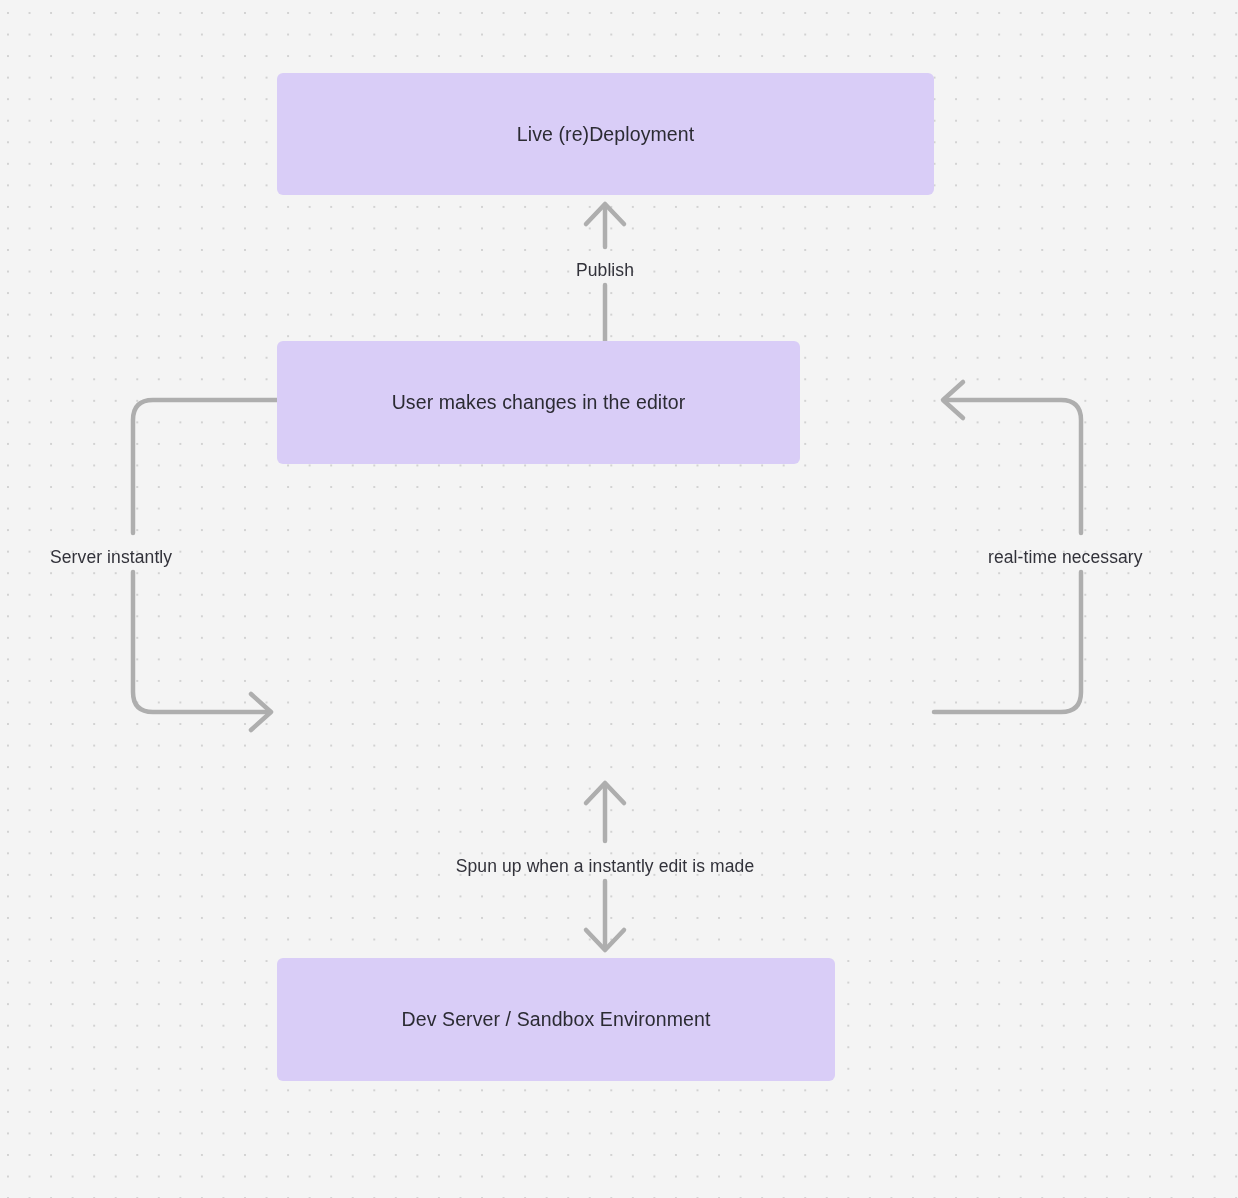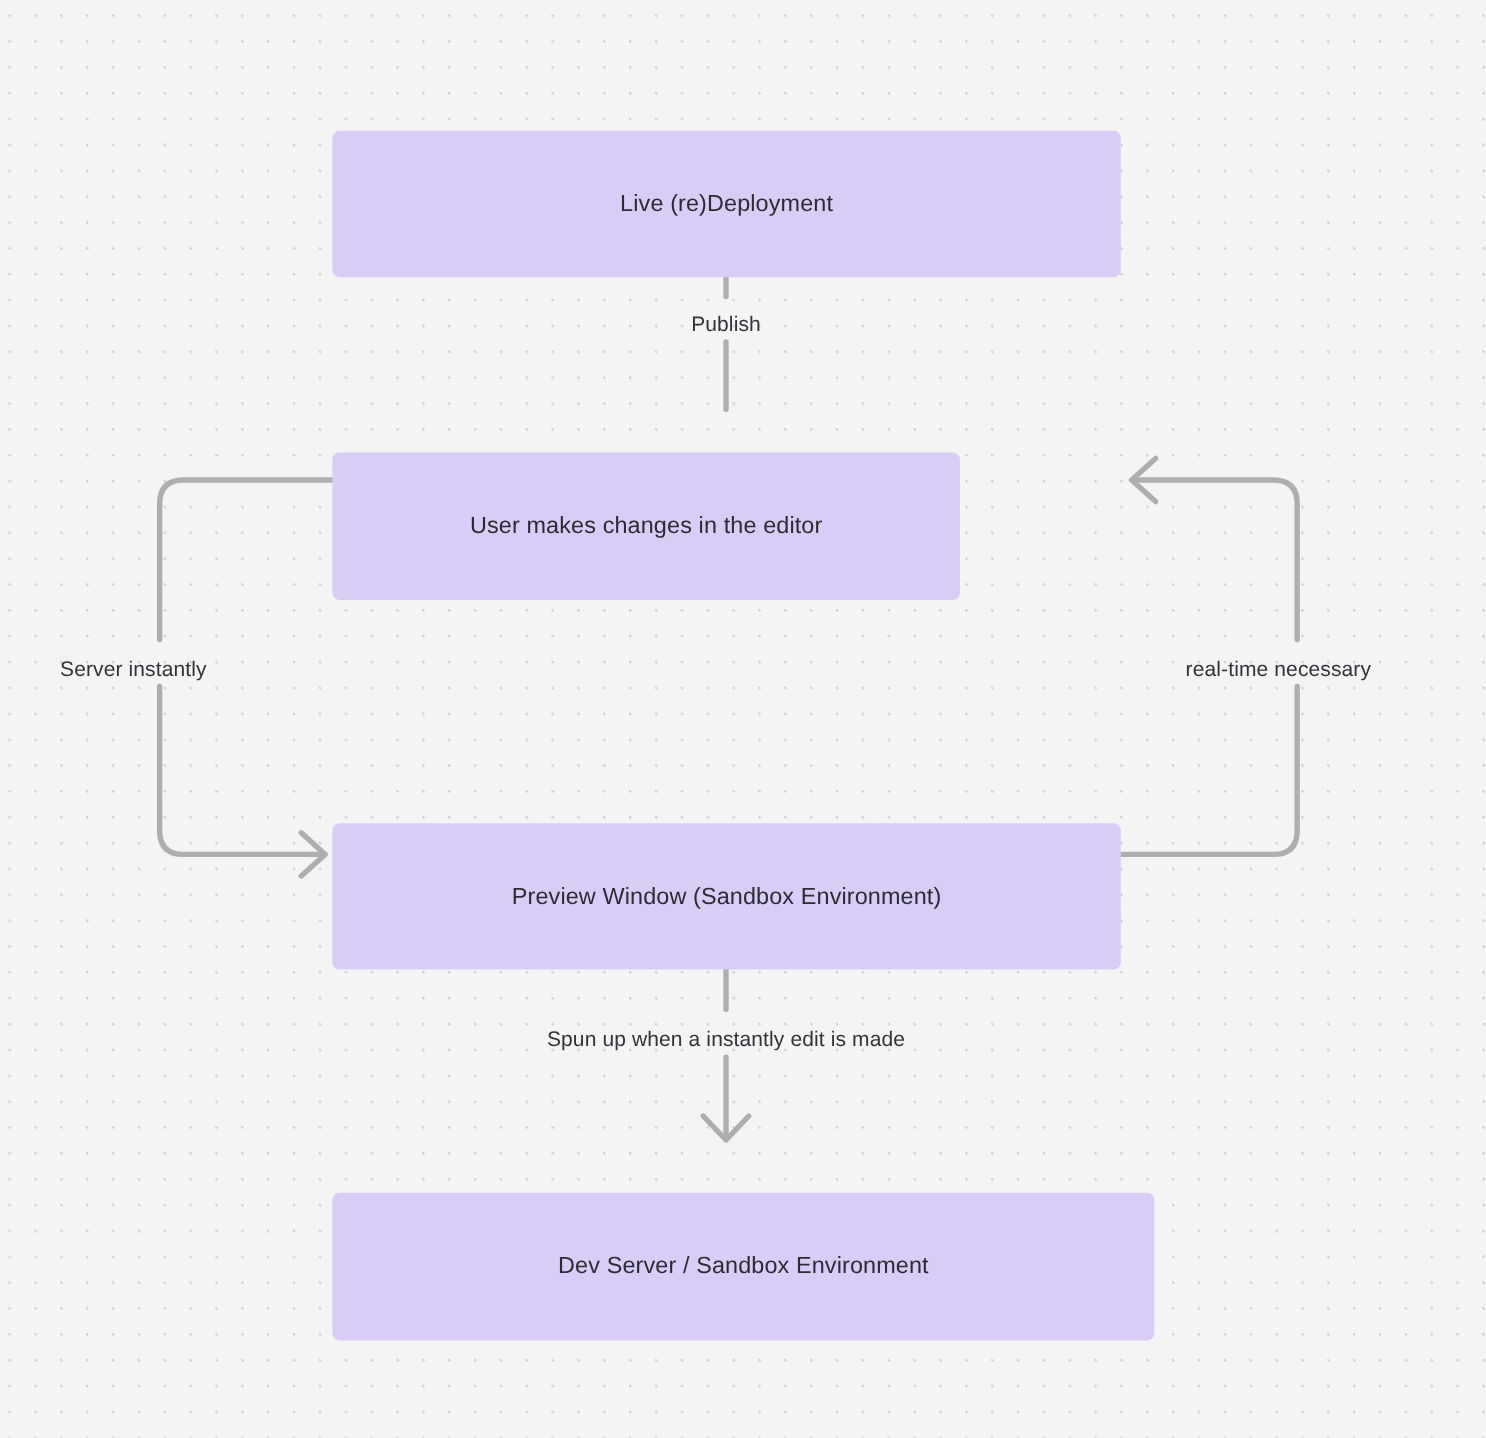--- a/index.html
+++ b/index.html
@@ -36,34 +36,33 @@
 
   .node {
     position: absolute;
     box-sizing: border-box;
     background-color: #d9cdf7;
     border-radius: 6px;
     display: flex;
     align-items: center;
     justify-content: center;
     text-align: left;
-    margin-top: 36px;
   }
   .node-label {
     font-size: 19.5px;
     line-height: 1.35;
     color: #2b2b33;
     letter-spacing: 0.1px;
     padding: 0 14px;
   }
 
   #node-live        { left: 277px; top: 73px;  width: 657px; height: 122px; }
   #node-editor      { left: 277px; top: 341px; width: 523px; height: 123px; }
   #node-preview     { left: 277px; top: 650px; width: 657px; height: 122px; }
-  #node-devserver   { left: 277px; top: 958px; width: 685px; height: 123px; }
+  #node-devserver   { left: 277px; top: 958px; width: 558px; height: 123px; }
 
   .edge-label {
     position: absolute;
     font-size: 17.5px;
     line-height: 1;
     color: #32323a;
     white-space: nowrap;
     letter-spacing: 0.1px;
   }
   .edge-label.center { transform: translateX(-50%); }
@@ -107,23 +106,20 @@
   </svg>
 
   <div class="node" id="node-live">
     <span class="node-label">Live (re)Deployment</span>
   </div>
 
   <div class="node" id="node-editor">
     <span class="node-label">User makes changes in the editor</span>
   </div>
 
-  <div class="node" id="node-preview">
-    <span class="node-label">Preview Window (Sandbox Environment)</span>
-  </div>
 
   <div class="node" id="node-devserver">
     <span class="node-label">Dev Server / Sandbox Environment</span>
   </div>
 
   <div class="edge-label center" id="label-publish">Publish</div>
 
   <div class="edge-label" id="label-updates">Server instantly</div>
 
   <div class="edge-label" id="label-realtime">real-time necessary</div>

